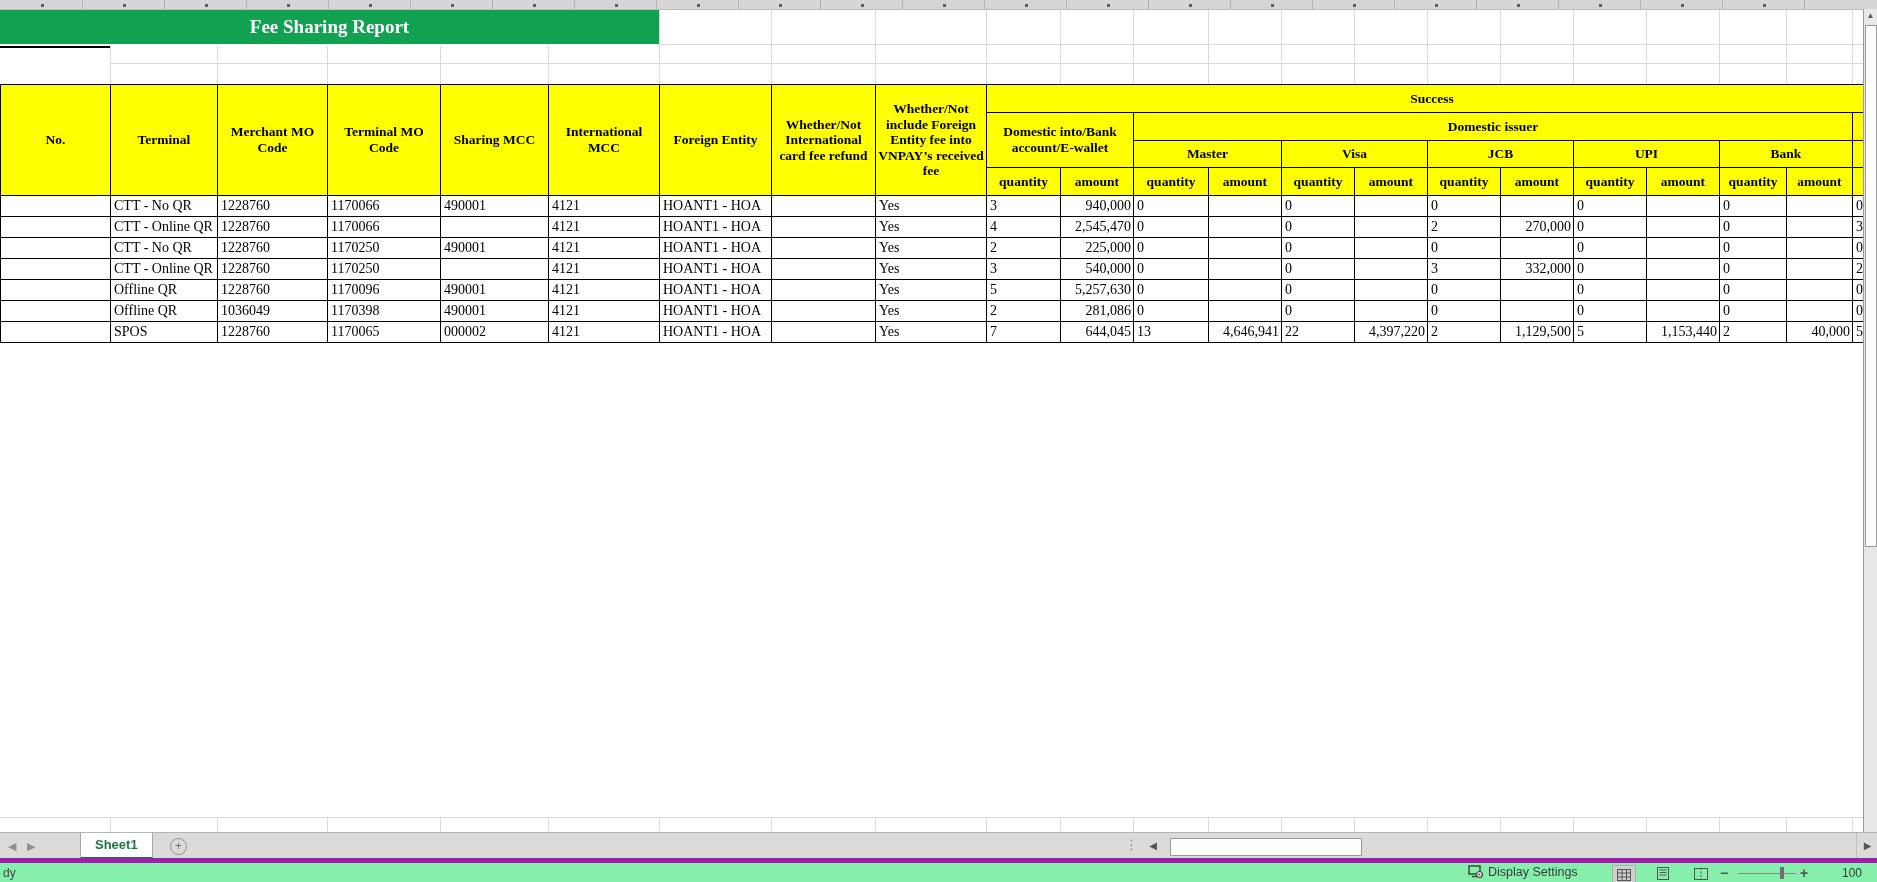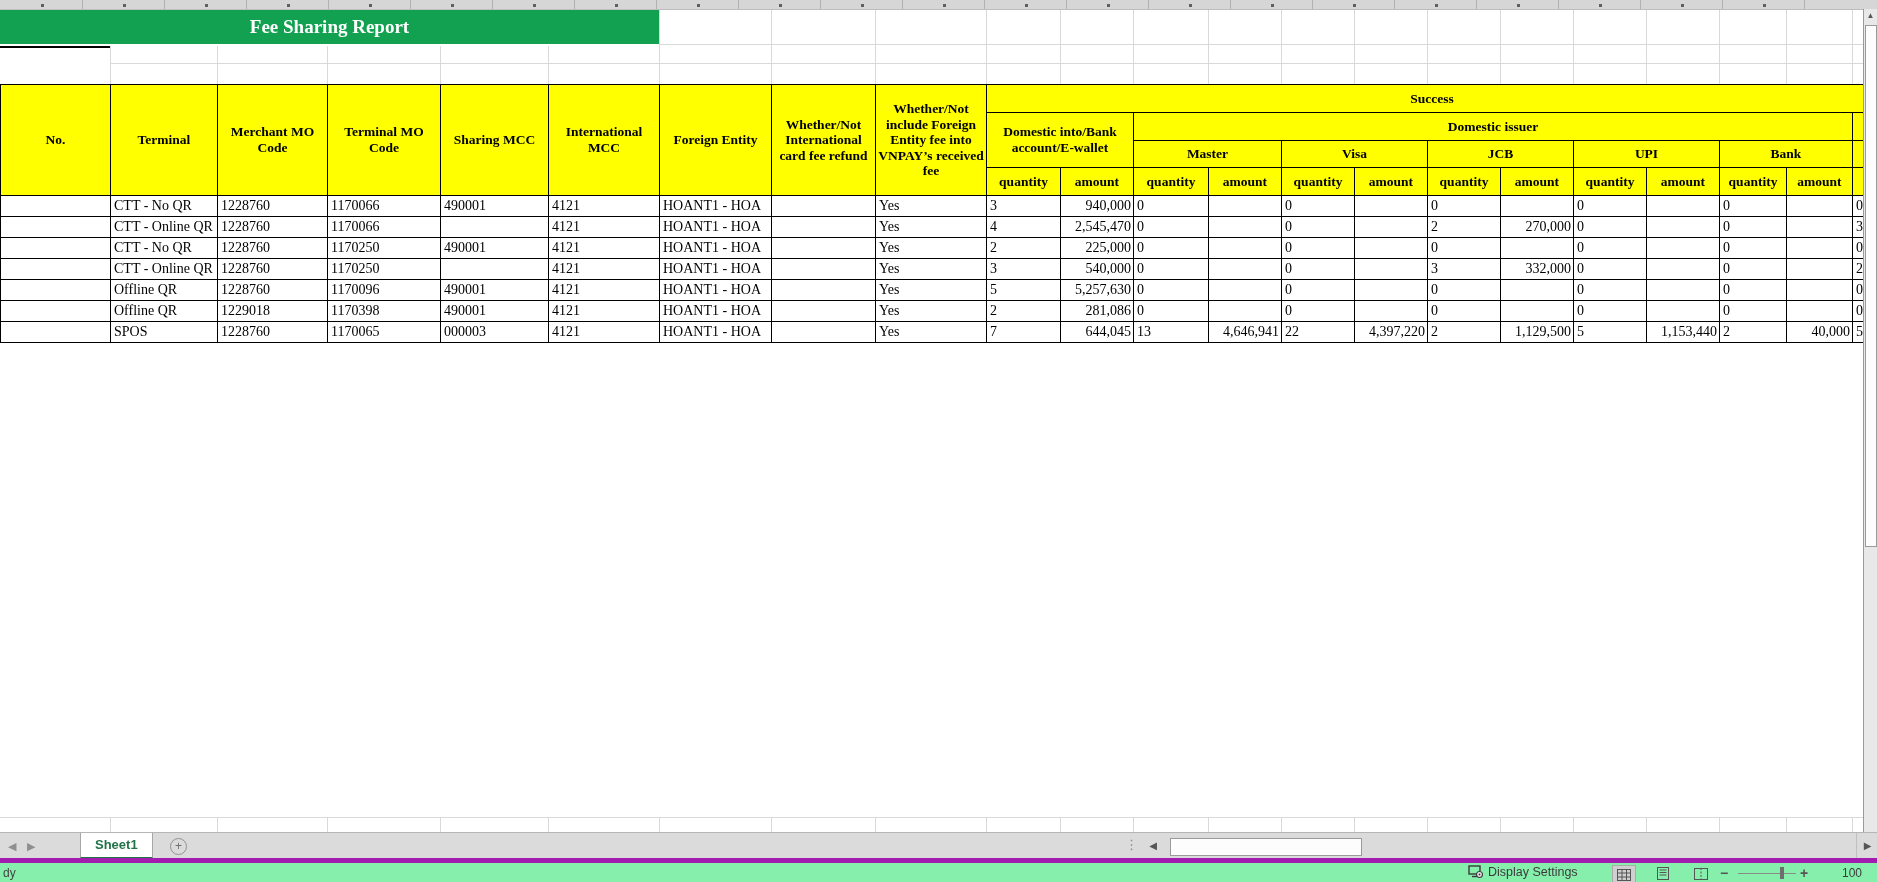--- a/index.html
+++ b/index.html
@@ -361,21 +361,21 @@
           <td class="amt"></td>
           <td>0</td>
           <td class="amt"></td>
           <td>0</td>
           <td class="amt"></td>
           <td>0</td>
         </tr>
         <tr>
           <td></td>
           <td>Offline QR</td>
-          <td>1229018</td>
+          <td>1036049</td>
           <td>1170398</td>
           <td>490001</td>
           <td>4121</td>
           <td>HOANT1 - HOA</td>
           <td></td>
           <td>Yes</td>
           <td>2</td>
           <td class="amt">281,086</td>
           <td>0</td>
           <td class="amt"></td>
@@ -387,21 +387,21 @@
           <td class="amt"></td>
           <td>0</td>
           <td class="amt"></td>
           <td>0</td>
         </tr>
         <tr>
           <td></td>
           <td>SPOS</td>
           <td>1228760</td>
           <td>1170065</td>
-          <td>000003</td>
+          <td>000002</td>
           <td>4121</td>
           <td>HOANT1 - HOA</td>
           <td></td>
           <td>Yes</td>
           <td>7</td>
           <td class="amt">644,045</td>
           <td>13</td>
           <td class="amt">4,646,941</td>
           <td>22</td>
           <td class="amt">4,397,220</td>

